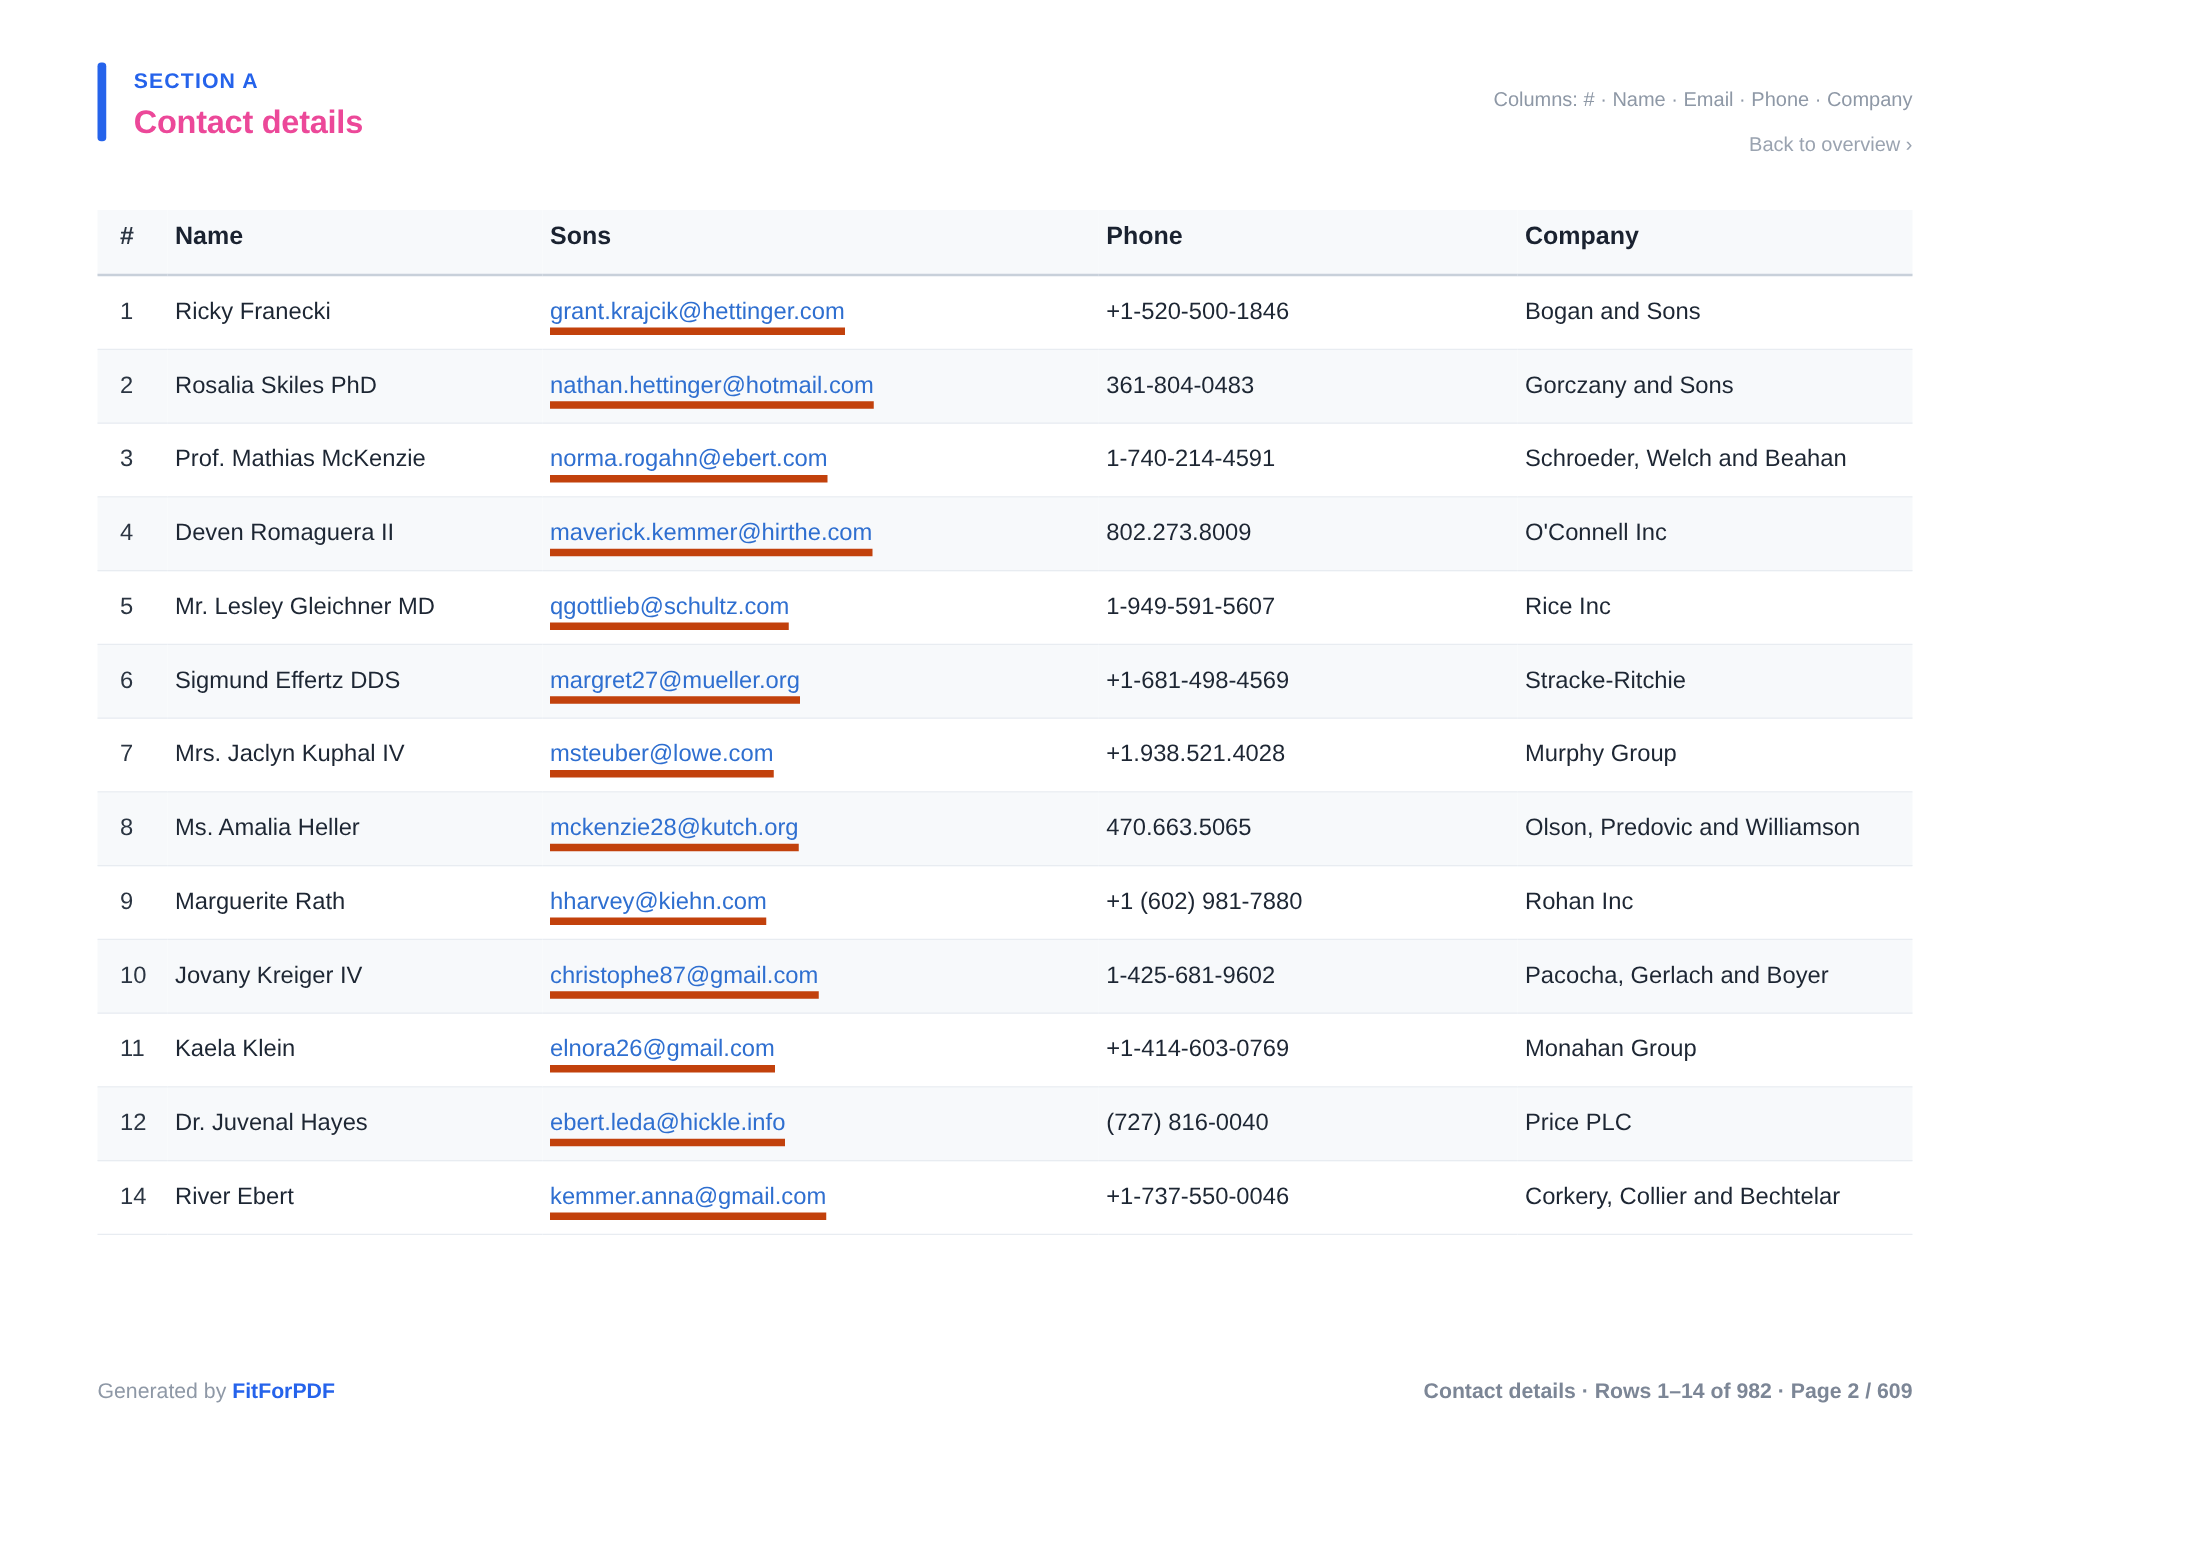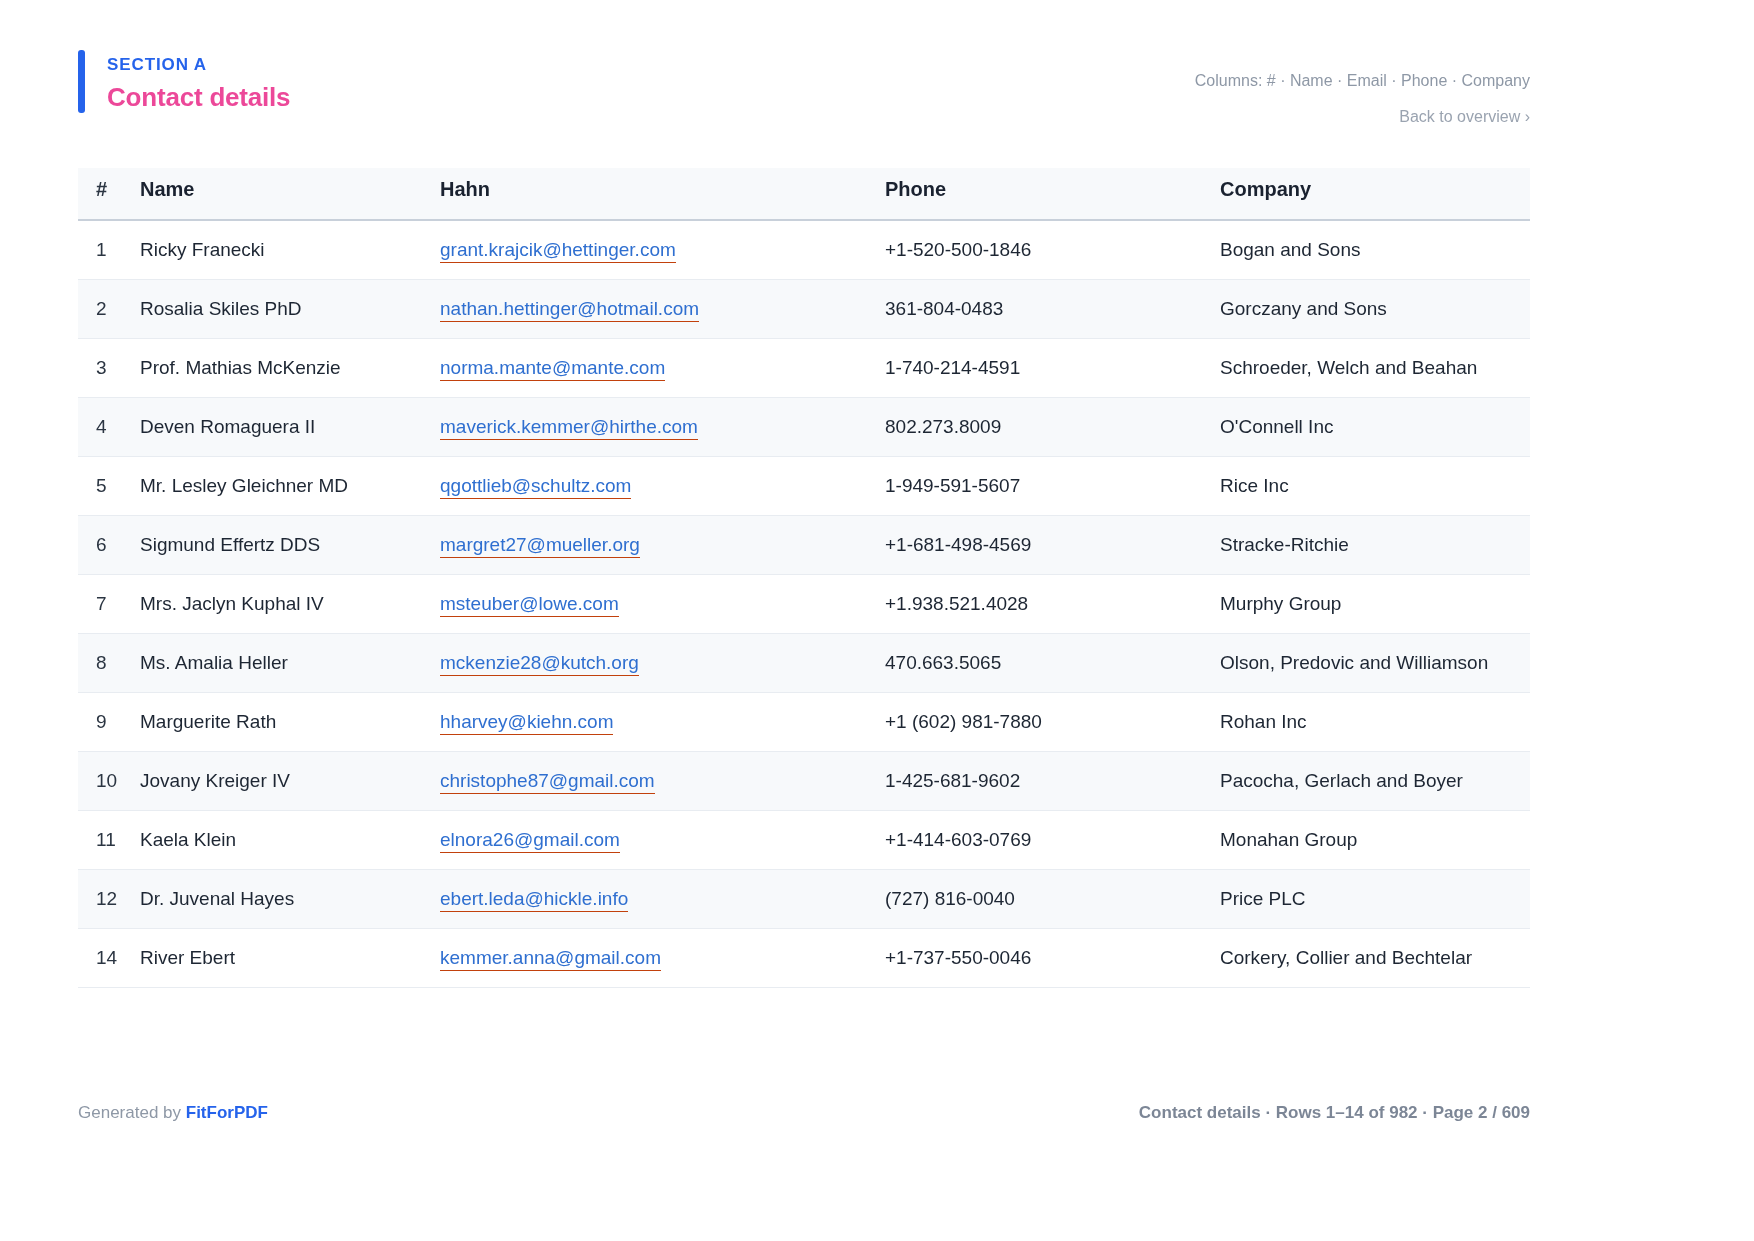--- a/index.html
+++ b/index.html
@@ -100,21 +100,21 @@
     padding-left: 18px;
     color: #2b3542;
   }
   th.col-idx { padding-left: 18px; }
   td.col-name, th.col-name { width: 300px; }
   td.col-email, th.col-email { width: 445px; }
   td.col-phone, th.col-phone { width: 335px; }
   .email-link {
     color: #2f6fd0;
     text-decoration: none;
-    border-bottom: 1px solid #c2410c;
+    border-bottom: 6px solid #c2410c;
     padding-bottom: 2px;
   }
 
   
   .footer {
     position: absolute;
     left: 78px;
     right: 78px;
     bottom: 118px;
     display: flex;
@@ -151,21 +151,21 @@
       <div class="columns-note">Columns: # · Name · Email · Phone · Company</div>
       <a class="back-link" href="#">Back to overview ›</a>
     </div>
   </div>
 
   <table>
     <thead>
       <tr>
         <th class="col-idx">#</th>
         <th class="col-name">Name</th>
-        <th class="col-email">Hahn</th>
+        <th class="col-email">Sons</th>
         <th class="col-phone">Phone</th>
         <th class="col-company">Company</th>
       </tr>
     </thead>
     <tbody>
       <tr>
         <td class="col-idx">1</td>
         <td class="col-name">Ricky Franecki</td>
         <td class="col-email"><a class="email-link" href="#">grant.krajcik@hettinger.com</a></td>
         <td class="col-phone">+1-520-500-1846</td>
@@ -174,21 +174,21 @@
       <tr>
         <td class="col-idx">2</td>
         <td class="col-name">Rosalia Skiles PhD</td>
         <td class="col-email"><a class="email-link" href="#">nathan.hettinger@hotmail.com</a></td>
         <td class="col-phone">361-804-0483</td>
         <td class="col-company">Gorczany and Sons</td>
       </tr>
       <tr>
         <td class="col-idx">3</td>
         <td class="col-name">Prof. Mathias McKenzie</td>
-        <td class="col-email"><a class="email-link" href="#">norma.mante@mante.com</a></td>
+        <td class="col-email"><a class="email-link" href="#">norma.rogahn@ebert.com</a></td>
         <td class="col-phone">1-740-214-4591</td>
         <td class="col-company">Schroeder, Welch and Beahan</td>
       </tr>
       <tr>
         <td class="col-idx">4</td>
         <td class="col-name">Deven Romaguera II</td>
         <td class="col-email"><a class="email-link" href="#">maverick.kemmer@hirthe.com</a></td>
         <td class="col-phone">802.273.8009</td>
         <td class="col-company">O'Connell Inc</td>
       </tr>

